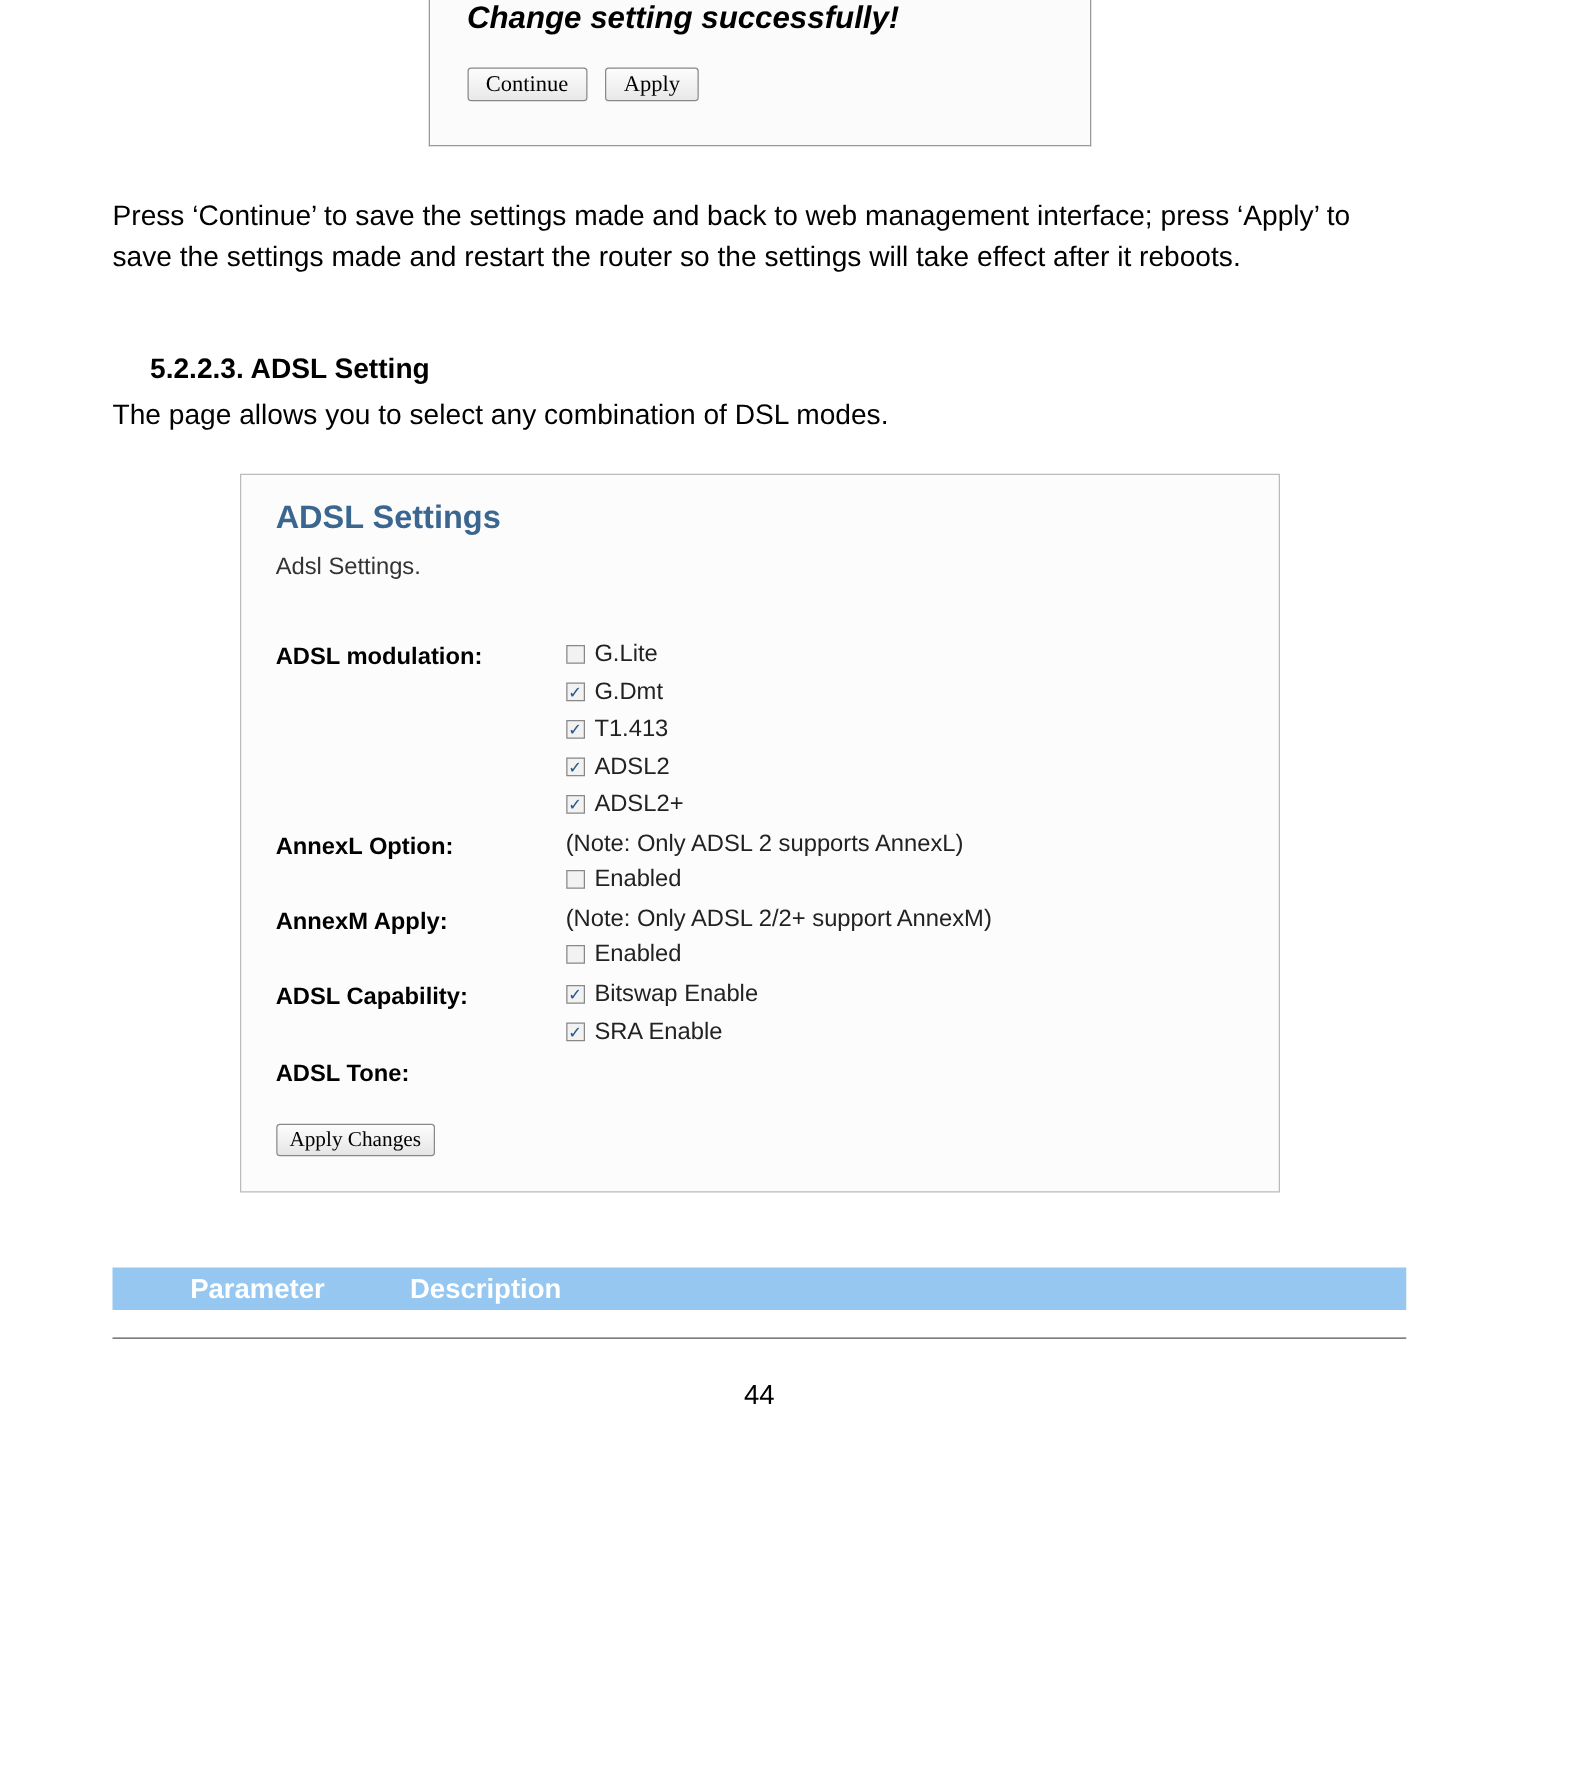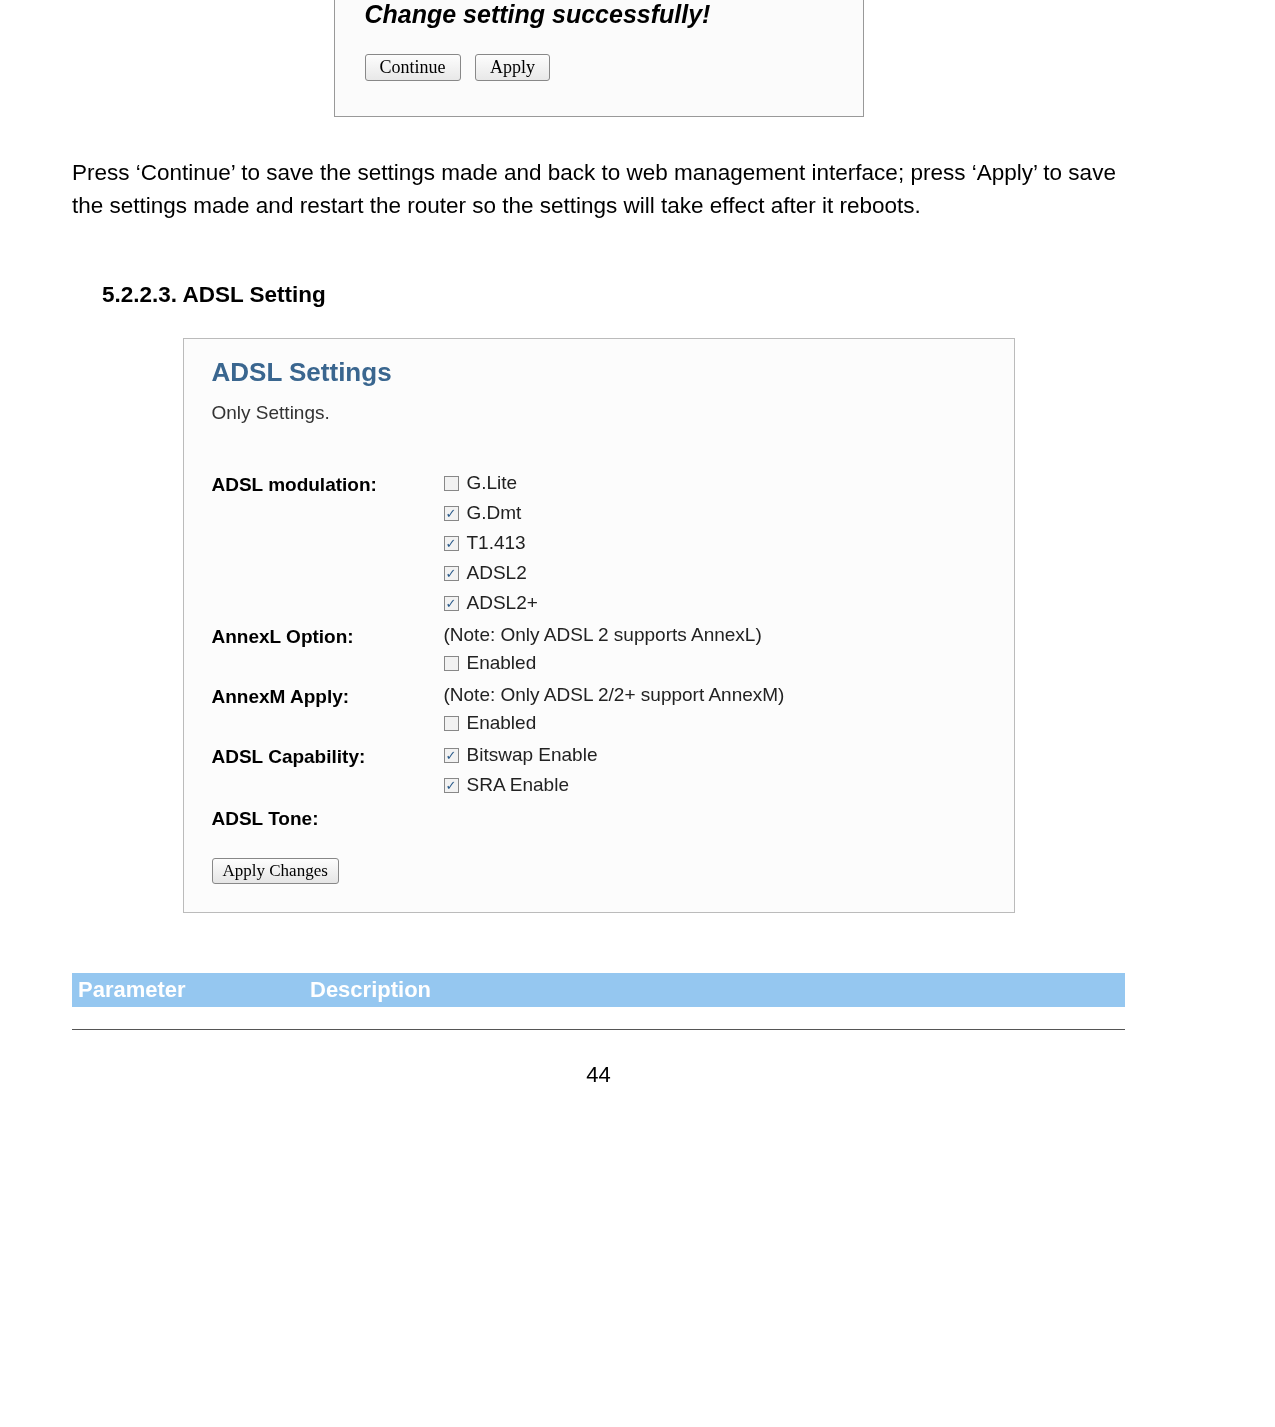--- a/index.html
+++ b/index.html
@@ -3,21 +3,21 @@
   <meta charset="utf-8">
   <style>
     body {
       font-family: Arial, sans-serif;
       background: #fff;
       margin: 0;
       padding: 0;
       width: 1275px;
     }
     .page {
-      padding: 0 150px 40px 72px;
+      padding: 0 150px 40px 90px;
       box-sizing: border-box;
     }
     .dialog-top {
       width: 530px;
       margin: 0 auto 40px auto;
       padding: 0 0 35px 30px;
       border: 1px solid #999;
       border-top: none;
       background: #fbfbfb;
       box-sizing: border-box;
@@ -131,20 +131,21 @@
     .param-header {
       display: flex;
       background: #95c7f0;
       color: #fff;
       font-size: 22px;
       font-weight: bold;
     }
     .ph-col1 {
       width: 220px;
       padding: 4px 6px;
+      text-align: center;
     }
     .ph-col2 {
       flex: 1;
       padding: 4px 6px;
     }
     .footer-line {
       border-top: 1px solid #555;
       margin-top: 22px;
     }
     .page-number {
@@ -160,24 +161,25 @@
 
   <div class="dialog-top">
     <div class="dialog-title">Change setting successfully!</div>
     <span class="win-btn">Continue</span>
     <span class="win-btn">Apply</span>
   </div>
 
   <p class="body-text">Press ‘Continue’ to save the settings made and back to web management interface; press ‘Apply’ to save the settings made and restart the router so the settings will take effect after it reboots.</p>
 
   <div class="sec-heading">5.2.2.3. ADSL Setting</div>
+  <p class="body-text" style="margin-bottom:0;">The page allows you to select any combination of DSL modes.</p>
 
   <div class="panel">
     <div class="panel-title">ADSL Settings</div>
-    <div class="panel-desc">Only Settings.</div>
+    <div class="panel-desc">Adsl Settings.</div>
 
     <div class="form-row">
       <div class="form-label">ADSL modulation:</div>
       <div class="form-col">
         <div class="opt">
           <span class="cb"></span>
           <span>G.Lite</span>
         </div>
         <div class="opt">
           <span class="cb">✓</span>

